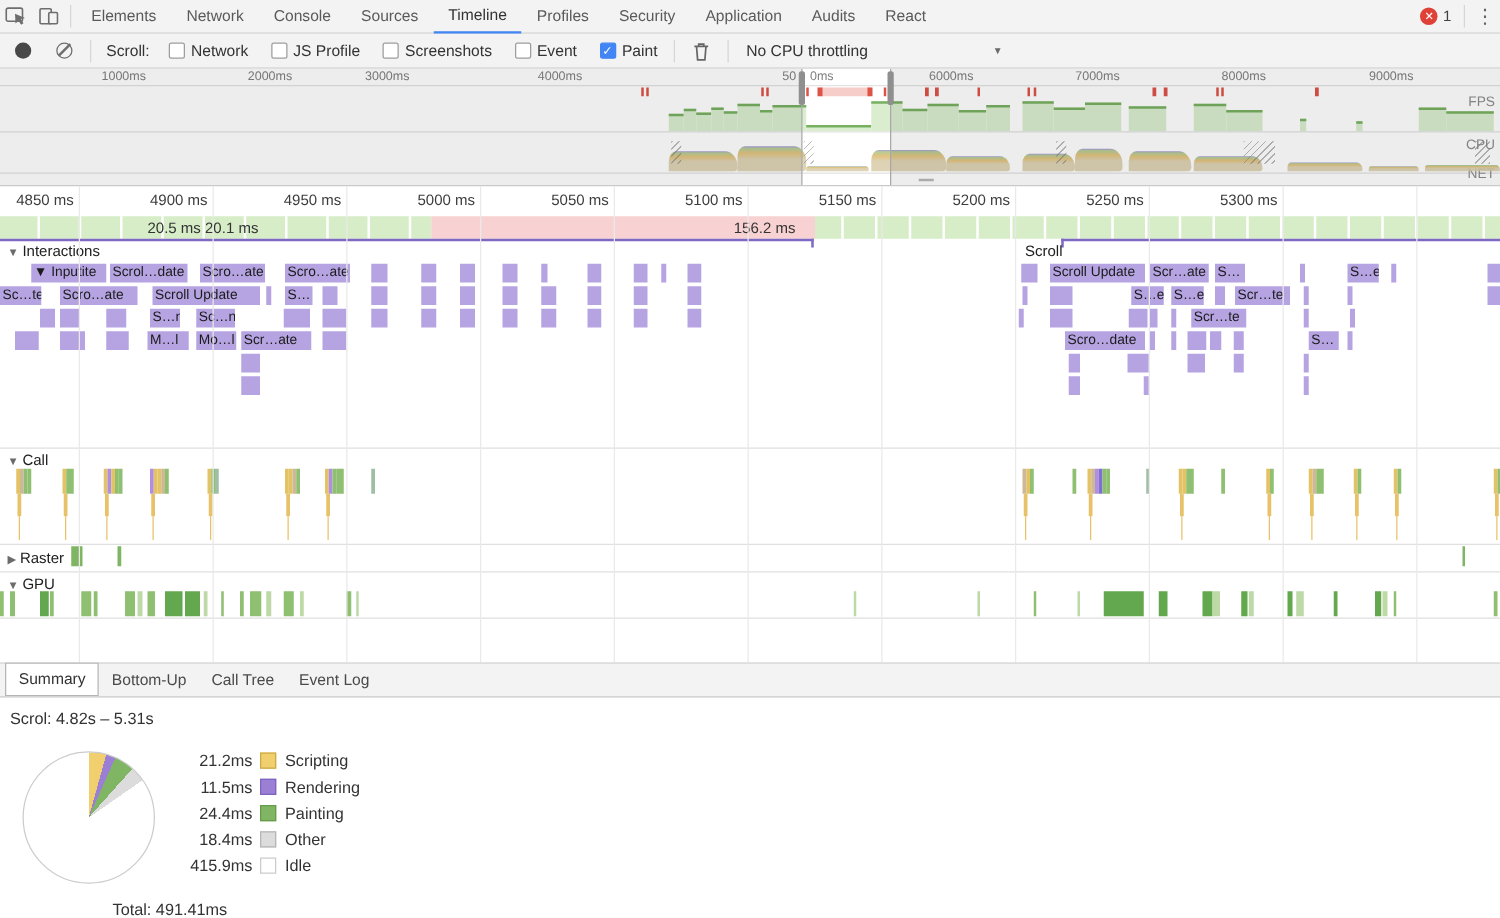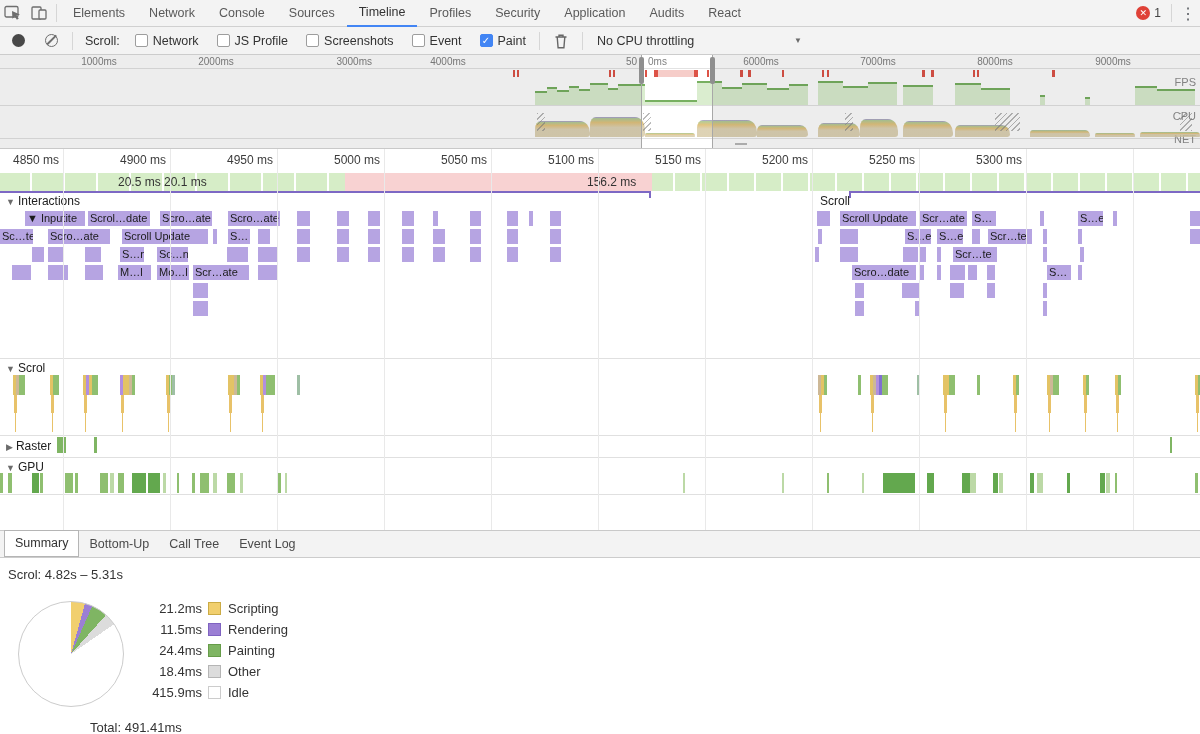--- a/index.html
+++ b/index.html
@@ -228,21 +228,21 @@
       <div class="marker" style="left: 782px; width: 2px;"></div>
       <div class="marker" style="left: 822px; width: 2px;"></div>
       <div class="marker" style="left: 827px; width: 2px;"></div>
       <div class="marker" style="left: 922px; width: 3px;"></div>
       <div class="marker" style="left: 931px; width: 3px;"></div>
       <div class="marker" style="left: 973px; width: 2px;"></div>
       <div class="marker" style="left: 977px; width: 2px;"></div>
       <div class="marker" style="left: 1052px; width: 3px;"></div>
       <div class="ov-label" style="left: 59px; width: 80px; text-align: center;">1000ms</div>
       <div class="ov-label" style="left: 176px; width: 80px; text-align: center;">2000ms</div>
-      <div class="ov-label" style="left: 292px; width: 80px; text-align: right;">3000ms</div>
+      <div class="ov-label" style="left: 292px; width: 80px; text-align: left;">3000ms</div>
       <div class="ov-label" style="left: 408px; width: 80px; text-align: center;">4000ms</div>
       <div class="ov-label" style="left: 721px; width: 80px; text-align: center;">6000ms</div>
       <div class="ov-label" style="left: 838px; width: 80px; text-align: center;">7000ms</div>
       <div class="ov-label" style="left: 955px; width: 80px; text-align: center;">8000ms</div>
       <div class="ov-label" style="left: 1073px; width: 80px; text-align: center;">9000ms</div>
       <div class="ov-label" style="left: 607px; width: 30px; text-align: right;">50</div>
       <div class="ov-label" style="left: 648px; width: 40px; text-align: left;">0ms</div>
       <div class="curtain" style="left: 0px; width: 641px;"></div>
       <div class="curtain" style="left: 712px; width: 488px;"></div>
       <div class="win-border" style="left: 641px;"></div>
@@ -404,21 +404,21 @@
         <div class="ibar" style="left: 987px; width: 8px; top: 134px;"></div>
         <div class="ibar" style="left: 1043px; width: 3px; top: 134px;"></div>
         <div class="ibar" style="left: 193px; width: 15px; top: 152px;"></div>
         <div class="ibar" style="left: 855px; width: 9px; top: 152px;"></div>
         <div class="ibar" style="left: 915px; width: 4px; top: 152px;"></div>
         <div class="ibar" style="left: 1043px; width: 3px; top: 152px;"></div>
       </div>
 
     <div class="hline" style="top:209px;"></div>
     <div class="sec-title" style="left:6px; top:211px;">
-      <span class="arrow">▼</span><span>Scrol</span>
+      <span class="arrow">▼</span><span>Call</span>
     </div>
     <div>
         <div class="stripe" style="left: 13px; top: 226px; background: rgb(227, 195, 101);"></div>
         <div class="stripe" style="left: 16px; top: 226px; background: rgb(205, 184, 151);"></div>
         <div class="stripe" style="left: 19px; top: 226px; background: rgb(143, 191, 112);"></div>
         <div class="stripe" style="left: 22px; top: 226px; background: rgb(143, 191, 112);"></div>
         <div class="stem" style="left: 14px; top: 246px;"></div>
         <div class="tail" style="left: 15px; top: 264px;"></div>
         <div class="stripe" style="left: 50px; top: 226px; background: rgb(227, 195, 101);"></div>
         <div class="stripe" style="left: 53px; top: 226px; background: rgb(143, 191, 112);"></div>

